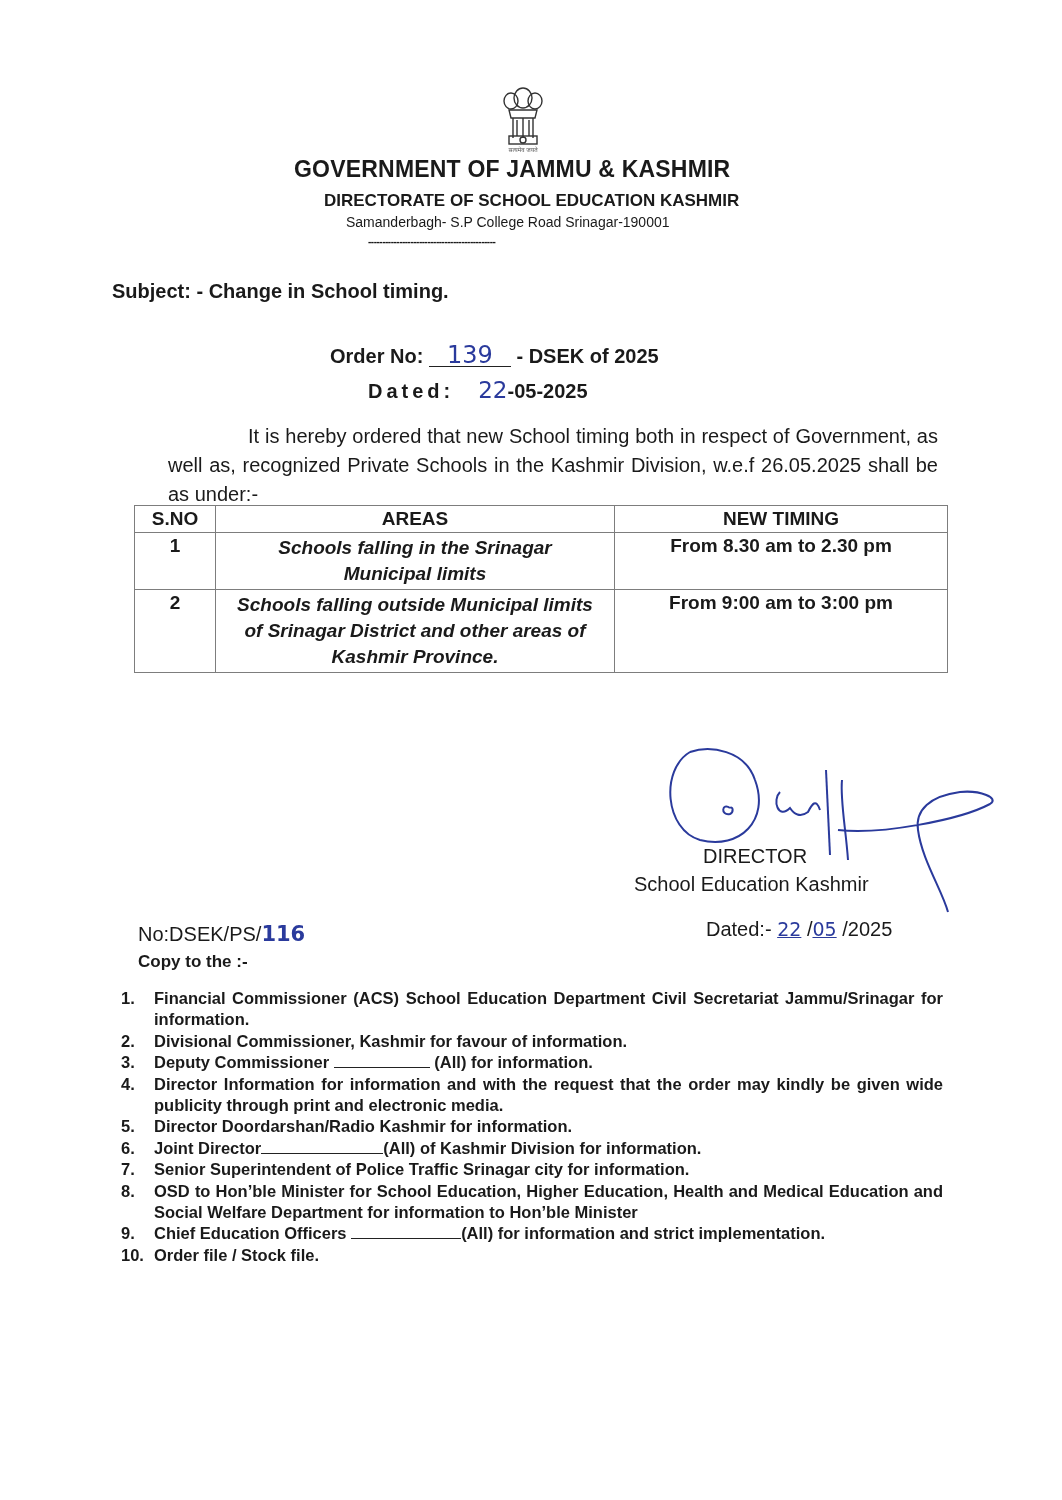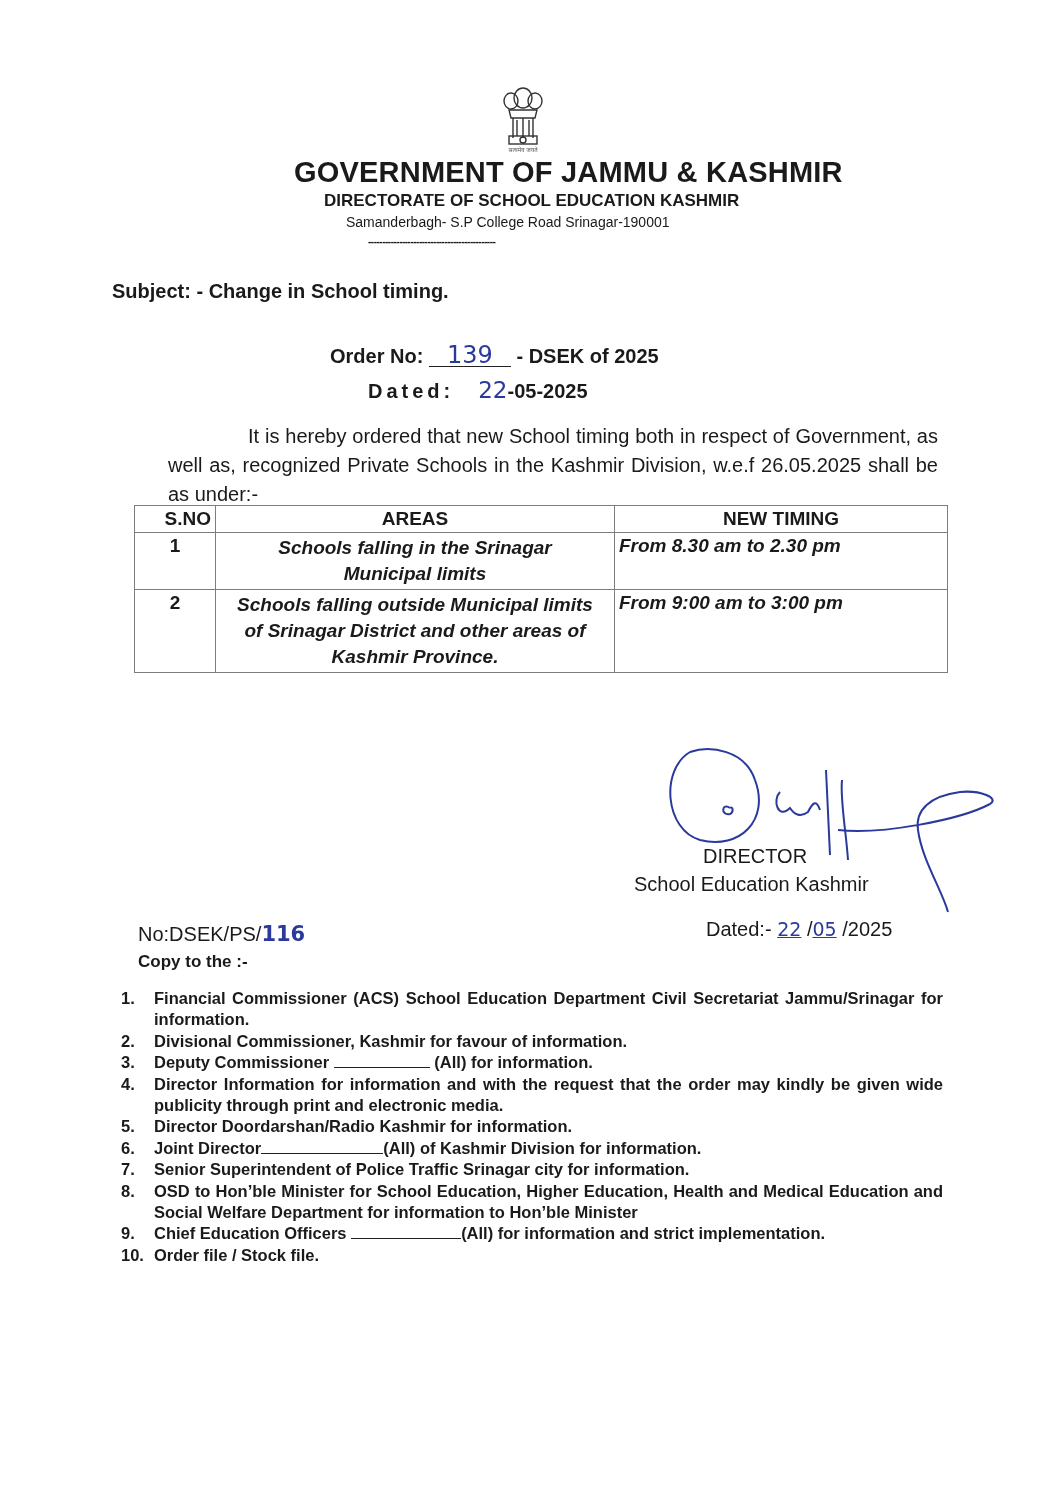--- a/index.html
+++ b/index.html
@@ -4,41 +4,41 @@
 <style>
   html, body { margin: 0; padding: 0; }
   body {
     width: 1062px; height: 1500px; background: #ffffff; position: relative;
     overflow: hidden; color: #1a1a1a;
     font-family: "Liberation Sans", "DejaVu Sans", sans-serif;
   }
   .abs { position: absolute; }
   .emblem { left: 497px; top: 84px; width: 52px; height: 64px; }
   .emblem-caption { left: 503px; top: 146px; font-size: 6px; color:#555; width: 40px; text-align:center; }
-  .gov-title { left: 294px; top: 156px; font-size: 29px; font-weight: bold; letter-spacing: 0.2px; white-space: nowrap; }
+  .gov-title { left: 294px; top: 156px; font-size: 23px; font-weight: bold; letter-spacing: 0.2px; white-space: nowrap; }
   .directorate { left: 324px; top: 191px; font-size: 17px; font-weight: bold; white-space: nowrap; }
   .address { left: 346px; top: 214px; font-size: 14px; font-weight: normal; white-space: nowrap; }
   .dashes { left: 368px; top: 236px; font-size: 10px; font-weight: bold; letter-spacing: -0.5px; white-space: nowrap; }
   .subject { left: 112px; top: 280px; font-size: 20px; font-weight: bold; white-space: nowrap; }
   .order-no { left: 330px; top: 344px; font-size: 20px; font-weight: bold; white-space: nowrap; }
   .order-no .hand { display:inline-block; width: 82px; border-bottom: 1.5px solid #222; text-align:center; color:#2a3a9c; font-weight: normal; font-size: 24px; font-family: "DejaVu Sans", sans-serif; line-height: 22px; }
   .dated { left: 368px; top: 377px; font-size: 20px; font-weight: bold; white-space: nowrap; }
   .dated .spaced { letter-spacing: 4px; }
   .dated .hand { color:#2a3a9c; font-weight: normal; font-size: 23px; font-family: "DejaVu Sans", sans-serif; margin-left: 24px; }
   .para { font-size: 20px; line-height: 29px; text-align: justify; }
   .para1 { left: 168px; top: 422px; width: 770px; }
   .para1 .indent { padding-left: 80px; }
   table.timing { left: 134px; top: 505px; width: 814px; border-collapse: collapse; }
   table.timing td, table.timing th { border: 1.5px solid #7d7d7d; vertical-align: top; padding: 2px 4px; font-size: 19px; }
   table.timing th { font-weight: bold; text-align:center; }
-  table.timing th.sno { text-align:right; width: 72px; }
+  table.timing th.sno { text-align:center; width: 72px; }
   table.timing th.areas { width: 390px; }
   table.timing td.num { font-weight:bold; text-align:center; }
   table.timing td.area { font-style: italic; font-weight: bold; text-align:center; line-height: 26px; }
-  table.timing td.time { font-style: italic; font-weight: bold; }
+  table.timing td.time { font-weight: bold; text-align:center; }
   .para2 { left: 173px; top: 690px; width: 766px; }
   .para2 .indent { padding-left: 90px; }
   .signature { left: 660px; top: 740px; width: 340px; height: 180px; }
   .director { left: 703px; top: 845px; font-size: 20px; font-weight: normal; }
   .dept { left: 634px; top: 873px; font-size: 20px; }
   .ref-no { left: 138px; top: 922px; font-size: 20px; }
   .ref-no .hand { color:#2a3a9c; font-size: 21px; font-family: "DejaVu Sans", sans-serif; font-weight: bold; }
   .ref-date { left: 706px; top: 918px; font-size: 20px; text-align: right; }
   .ref-date .hand { color:#2a3a9c; font-family: "DejaVu Sans", sans-serif; font-size: 19px; text-decoration: underline; }
   .copy-to { left: 138px; top: 952px; font-size: 17px; font-weight: bold; }

